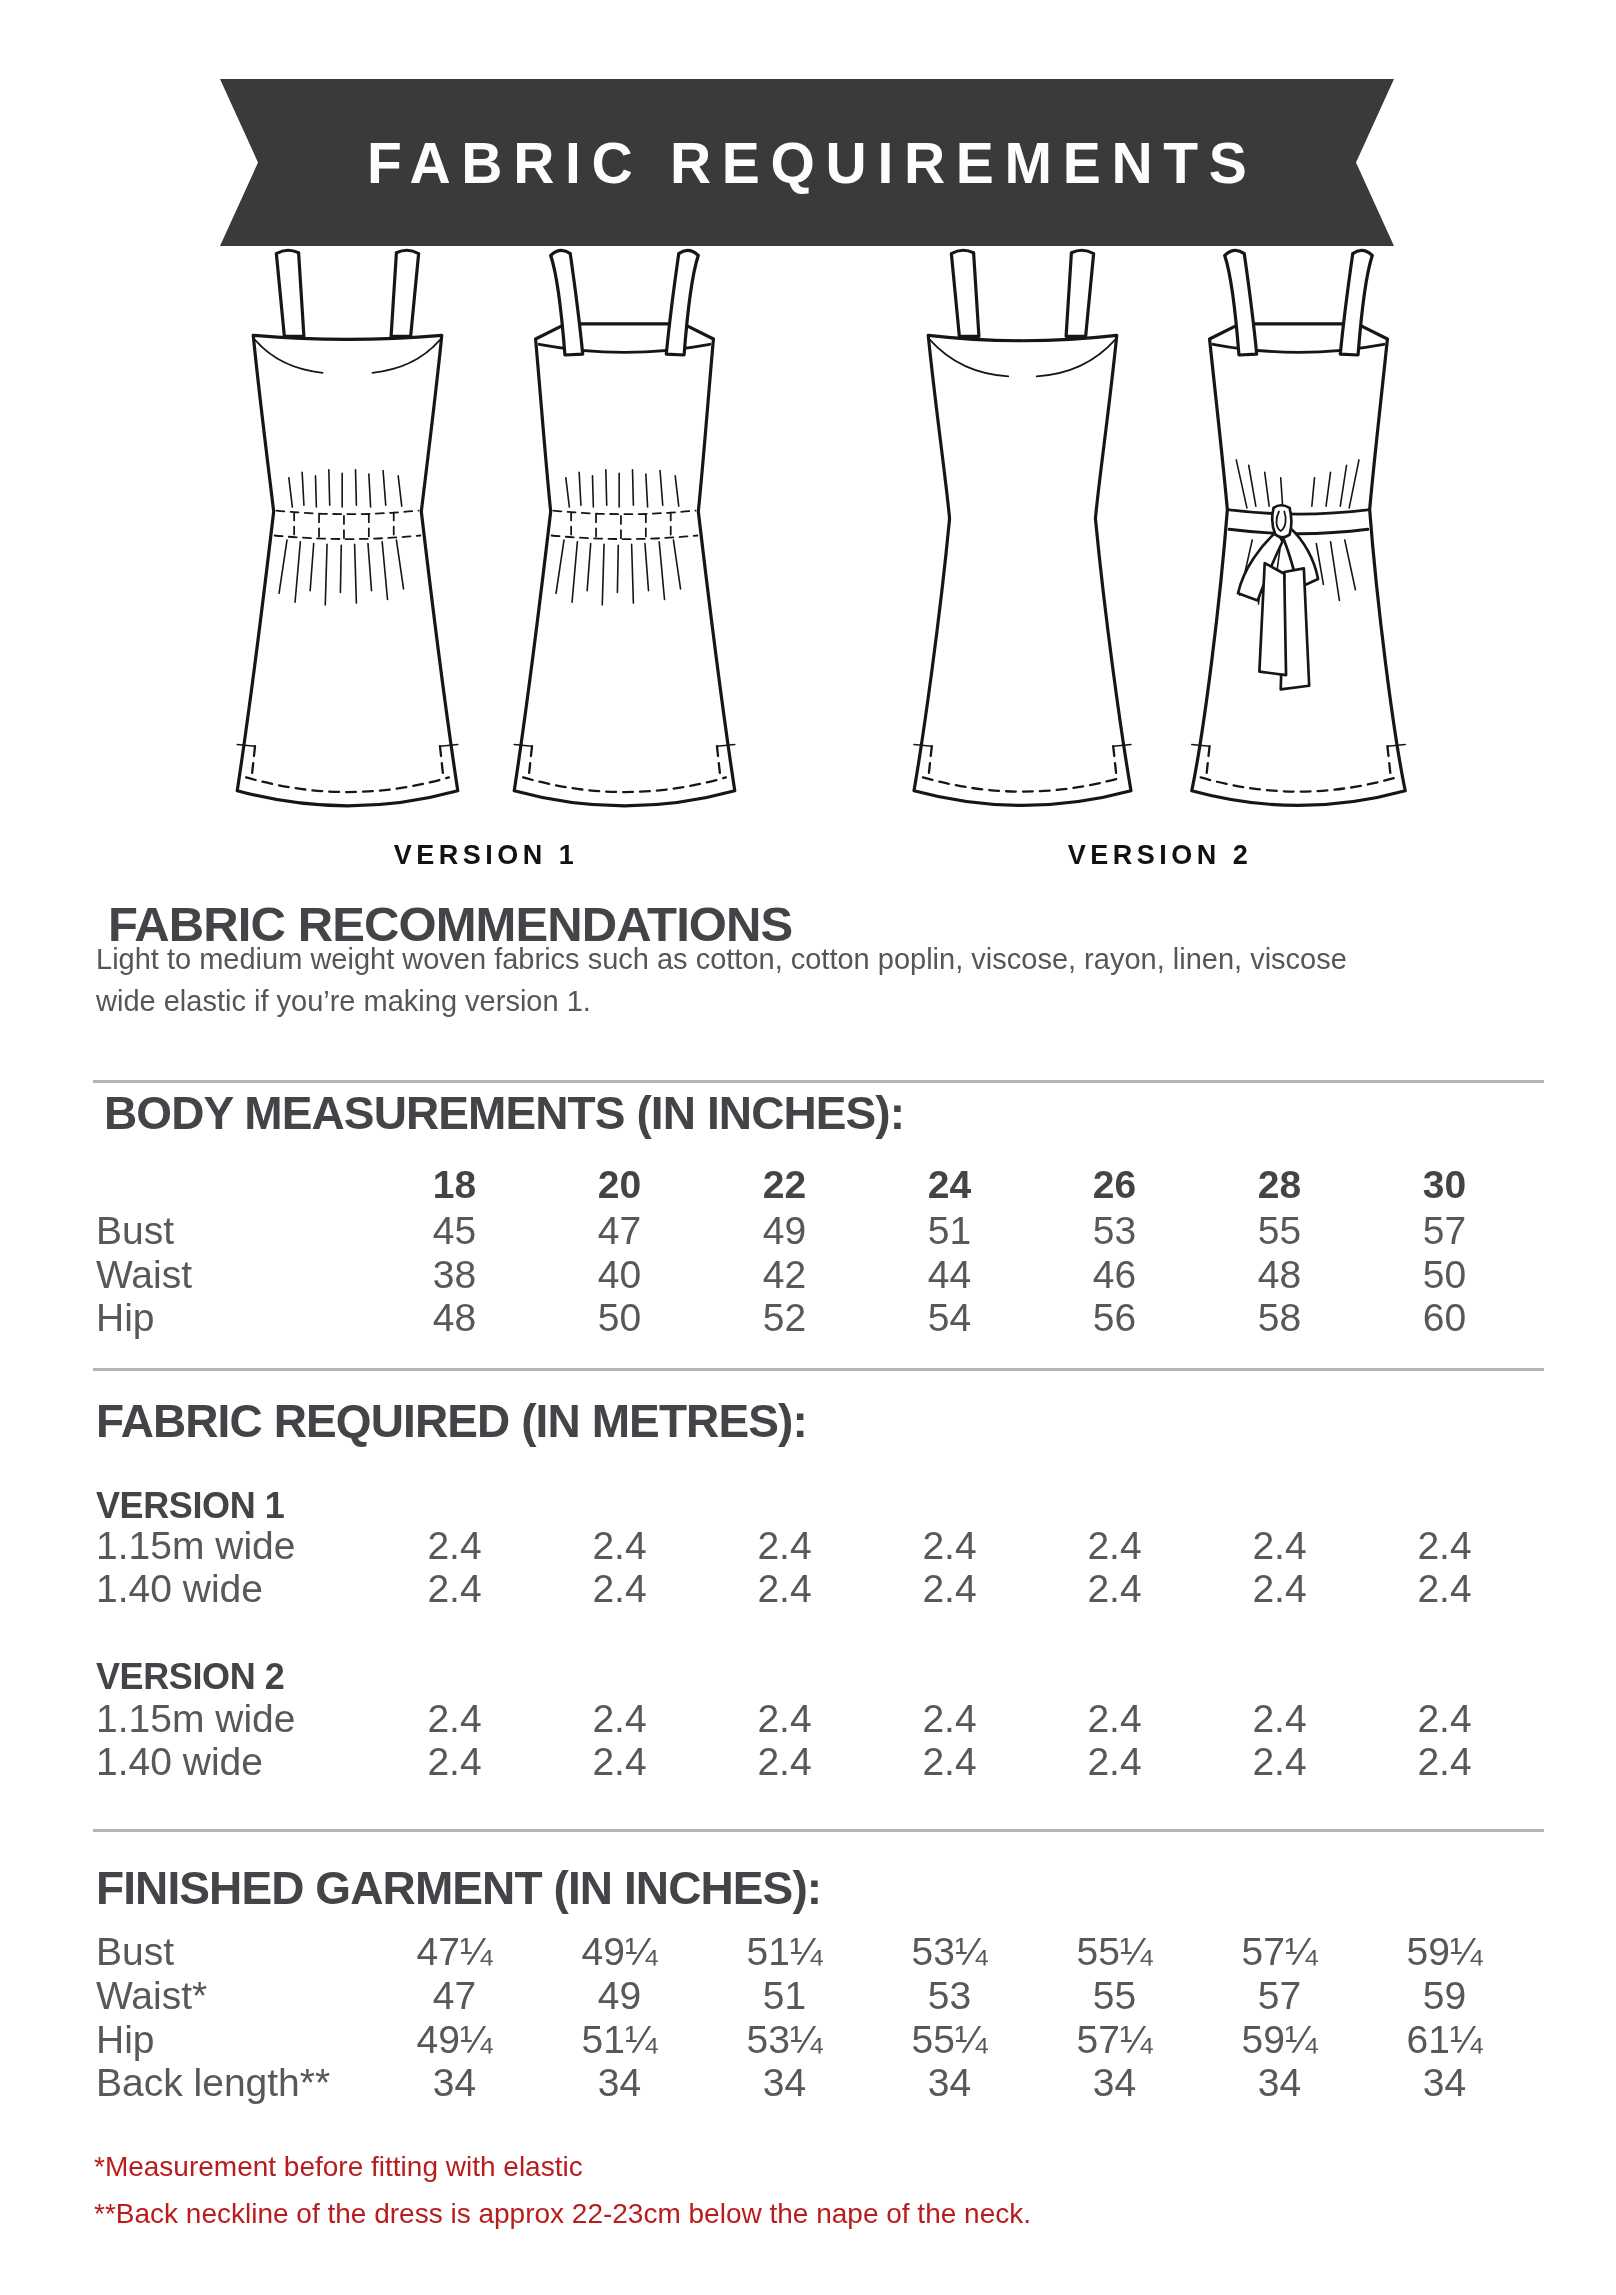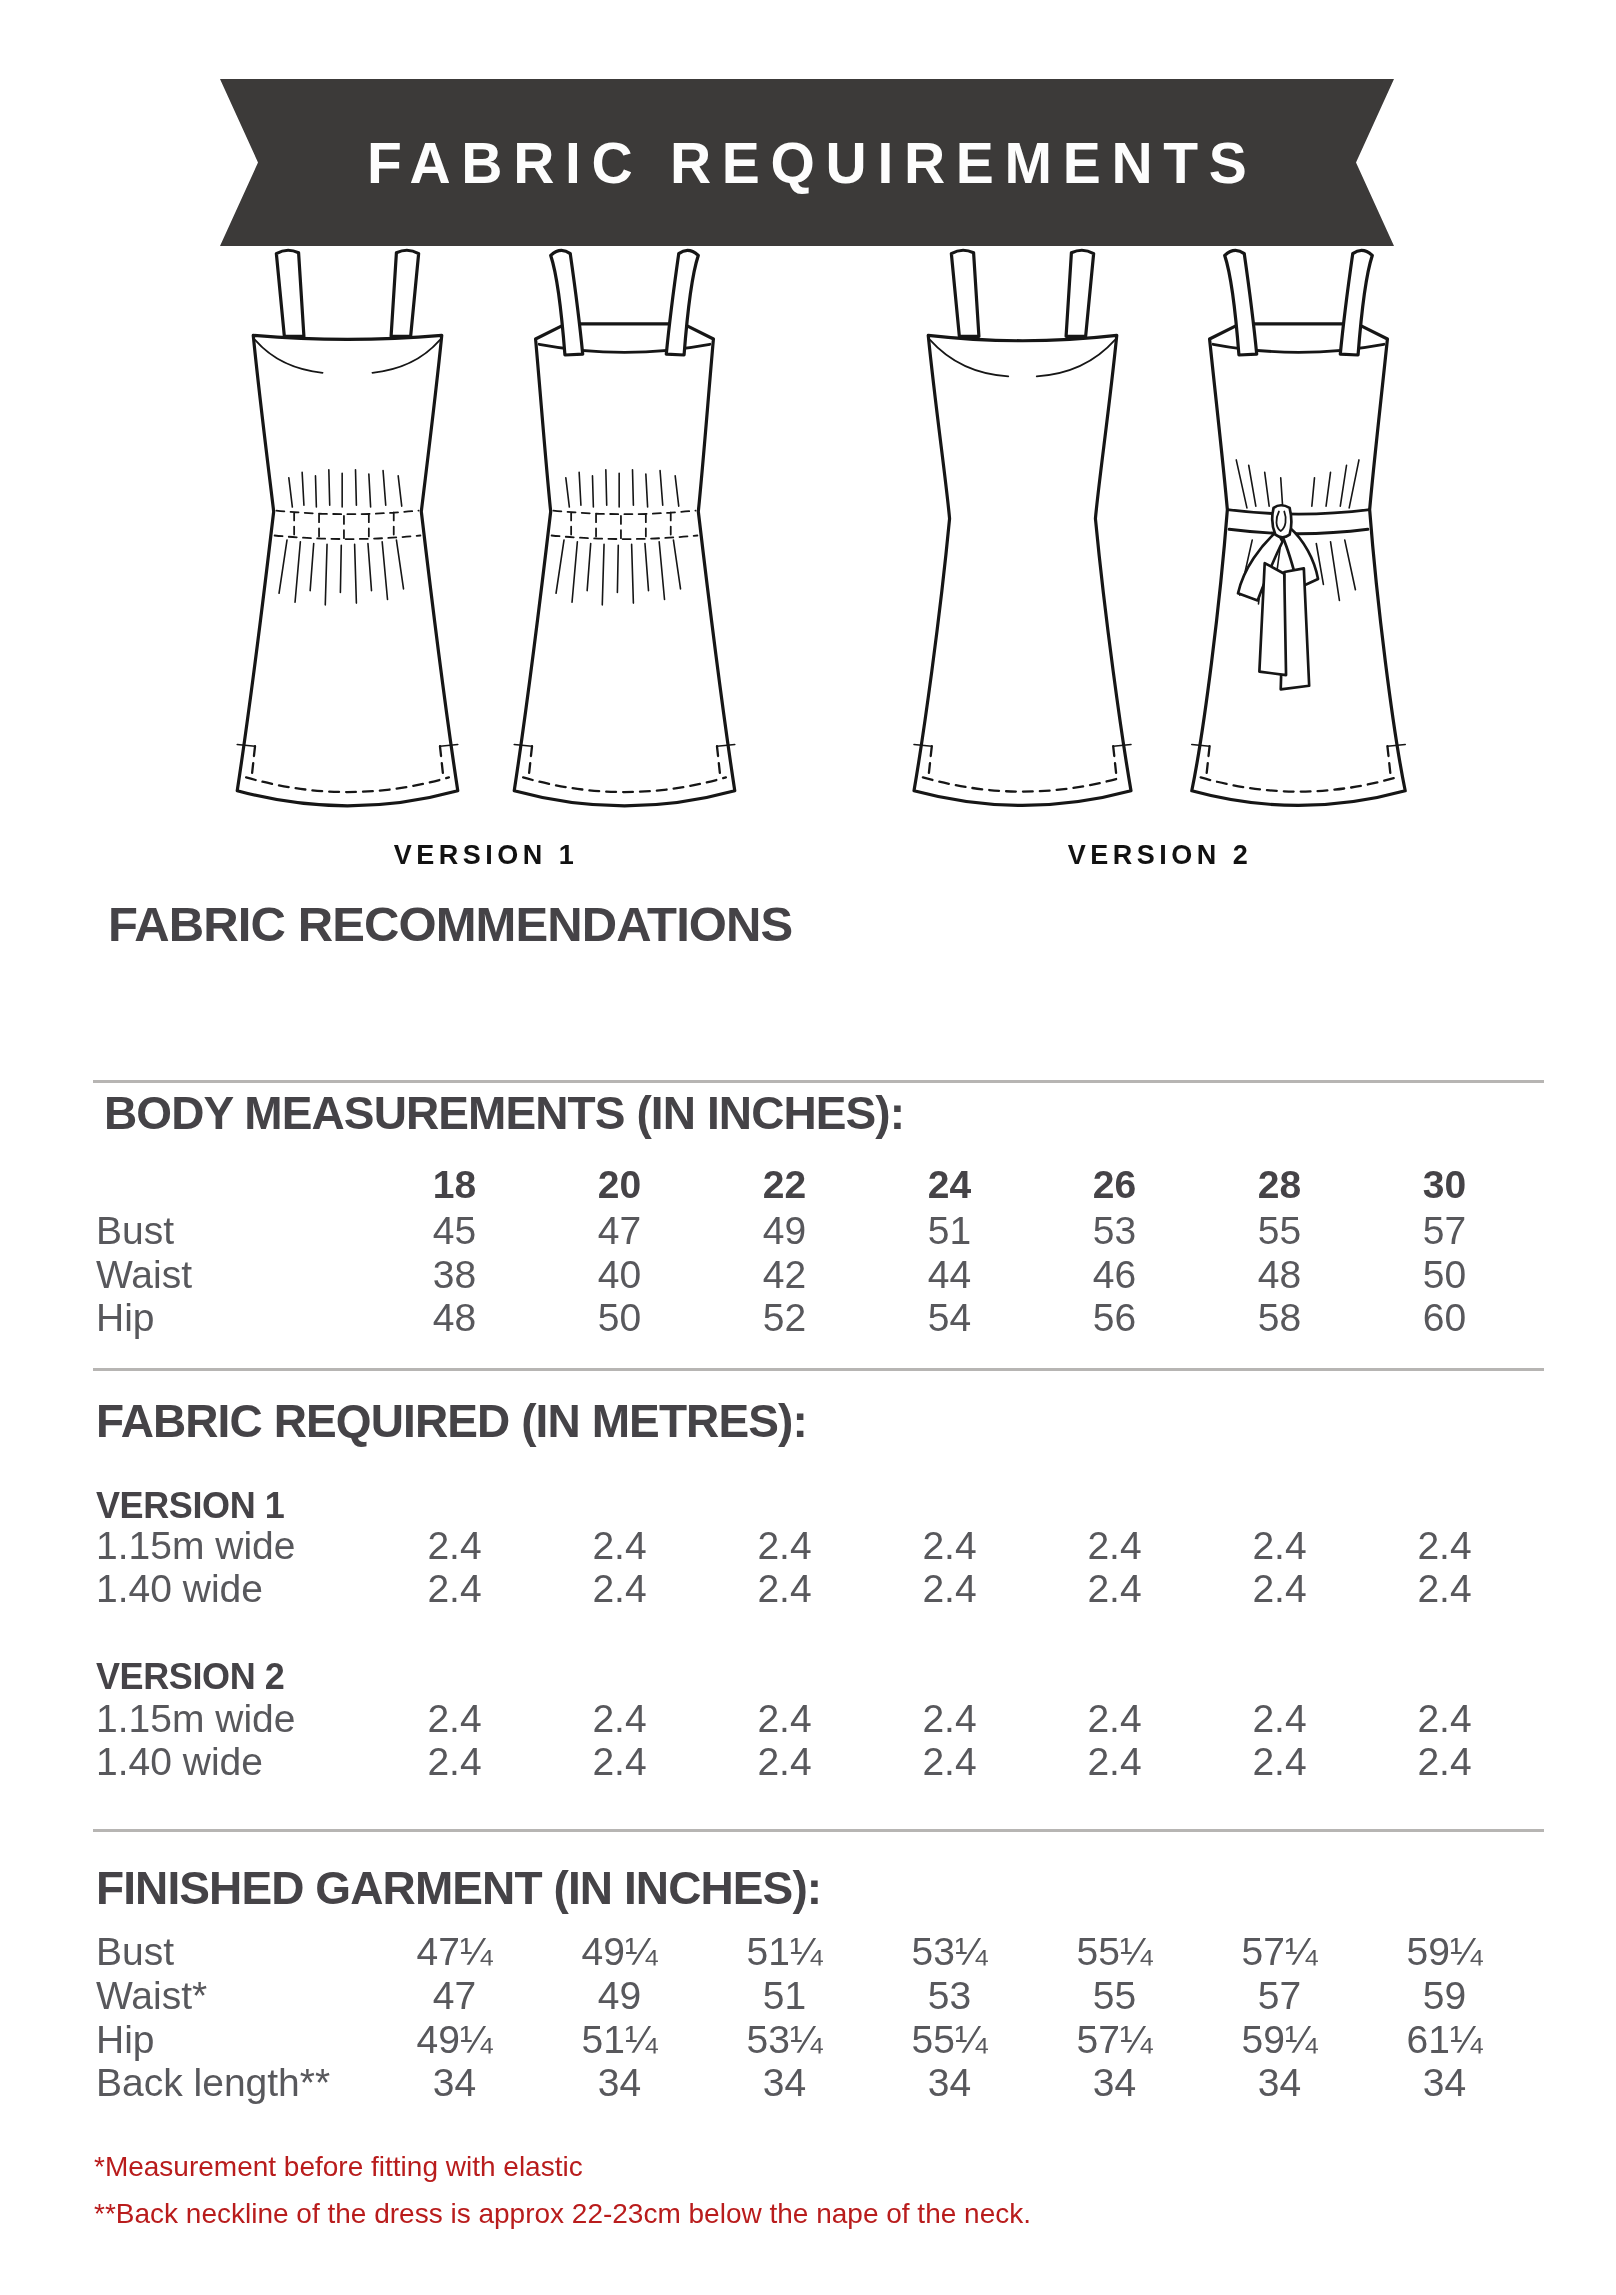--- a/index.html
+++ b/index.html
@@ -117,20 +117,22 @@
       <path class="dash2" d="M30,597 Q140,629 250,597 M40,562 L36,599 M240,562 L244,599"></path>
       <path class="g" d="M20,560 L40,562 M260,560 L240,562"></path>
     </svg>
 
     <div class="vlabel one">VERSION 1</div>
     <div class="vlabel two">VERSION 2</div>
   </section>
 
   <h2 class="h-section" style="top:884px;font-size:49px;margin:12px">FABRIC RECOMMENDATIONS</h2>
   <p class="para" style="top:938px;margin:0">
+    <span class="pline">Light to medium weight woven fabrics such as cotton, cotton poplin, viscose, rayon, linen, viscose</span>
+    <span class="pline">wide elastic if you’re making version 1.</span>
   </p>
 
   <div class="divider" style="top:1080px"></div>
 
   <h2 class="h-section" style="top:1078px;margin:8px">BODY MEASUREMENTS (IN INCHES):</h2>
   <div class="trow sizes" style="top:1163px">
     <span class="tlabel"></span>
   <span class="cell">18</span>
       <span class="cell">20</span>
       <span class="cell">22</span>

